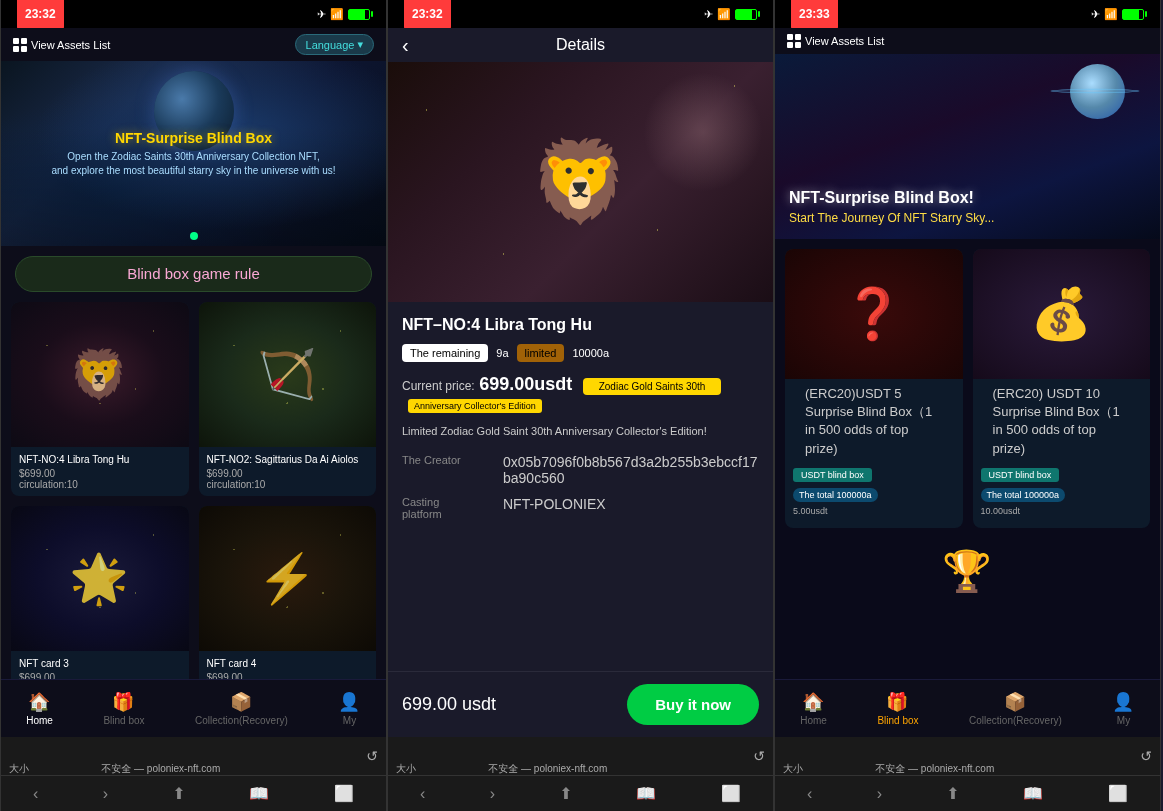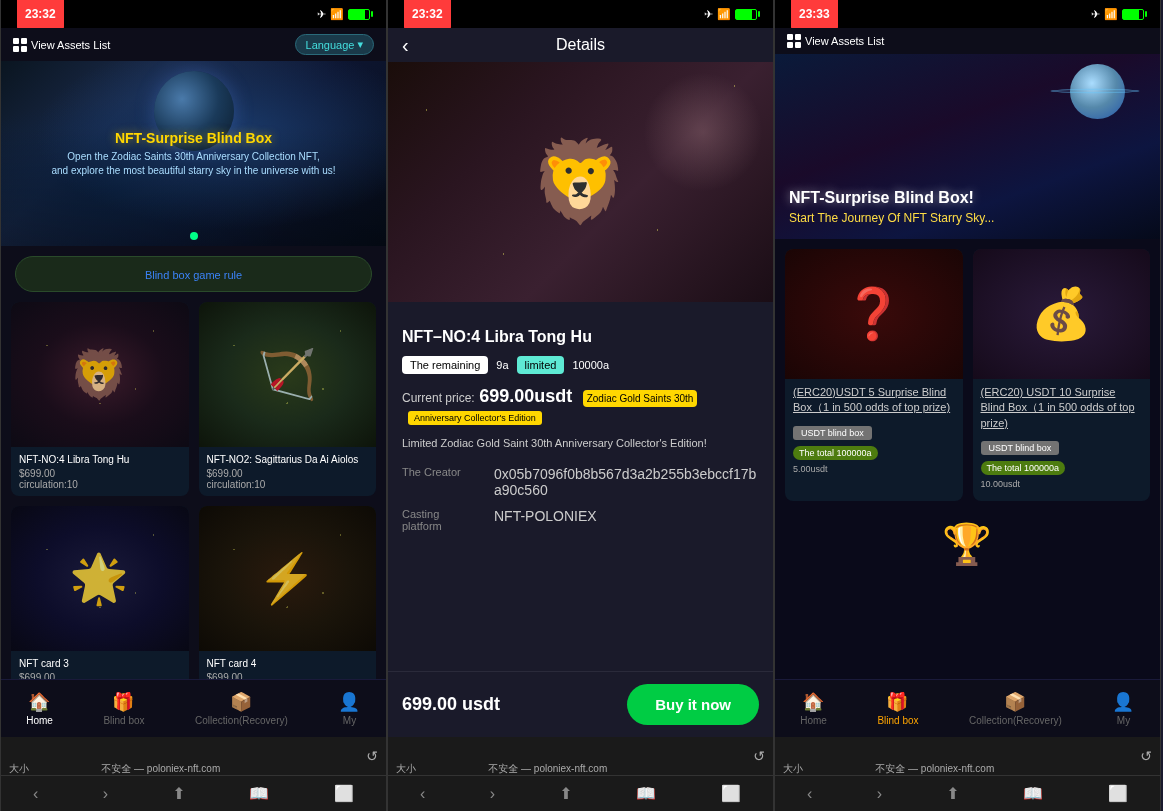--- a/index.html
+++ b/index.html
@@ -190,22 +190,22 @@
     
     .game-rule-btn {
       margin: 10px 14px;
       background: #1a2a1a;
       border: 1px solid #2a4a2a;
       border-radius: 20px;
       padding: 8px 20px;
       text-align: center;
     }
     .game-rule-text {
-      color: #3b82f6;
-      font-size: 11px;
+      color: #f9a8d4;
+      font-size: 15px;
     }
 
     
     .nft-grid {
       display: grid;
       grid-template-columns: 1fr 1fr;
       gap: 10px;
       padding: 0 10px 10px;
     }
     .nft-card {
@@ -400,21 +400,20 @@
       top: 10px;
       right: 10px;
       width: 120px;
       height: 120px;
       border-radius: 50%;
       background: radial-gradient(circle, rgba(255,200,200,0.2) 0%, transparent 70%);
     }
 
     .detail-body {
       padding: 14px;
-      margin-top: 12px;
     }
     .detail-nft-name {
       color: #fff;
       font-size: 16px;
       font-weight: bold;
       margin-bottom: 10px;
     }
     .detail-tags {
       display: flex;
       align-items: center;
@@ -427,21 +426,21 @@
       color: #000;
       padding: 3px 8px;
       border-radius: 4px;
       font-size: 11px;
     }
     .tag-value {
       color: #fff;
       font-size: 11px;
     }
     .tag-limited {
-      background: #5eead4;
+      background: #a16207;
       color: #000;
       padding: 3px 8px;
       border-radius: 4px;
       font-size: 11px;
     }
     .tag-limited-value {
       color: #fff;
       font-size: 11px;
     }
     .detail-price-row {
@@ -453,21 +452,21 @@
     }
     .detail-price-num {
       color: #fff;
       font-size: 18px;
       font-weight: bold;
     }
     .tooltip-bubble {
       display: inline-block;
       background: #ffd700;
       color: #000;
-      padding: 3px 4px;
+      padding: 3px 16px;
       border-radius: 4px;
       font-size: 10px;
       margin-left: 6px;
     }
     .tooltip-sub {
       display: inline-block;
       background: #ffd700;
       color: #000;
       padding: 2px 6px;
       border-radius: 3px;
@@ -479,21 +478,21 @@
       font-size: 11px;
       margin-bottom: 14px;
       line-height: 1.5;
     }
     .detail-meta {
       margin-bottom: 14px;
     }
     .meta-row {
       display: grid;
       grid-template-columns: 80px 1fr;
-      gap: 12px;
+      gap: 21px;
       margin-bottom: 10px;
       align-items: start;
     }
     .meta-label {
       color: #888;
       font-size: 11px;
     }
     .meta-value {
       color: #ccc;
       font-size: 14px;
@@ -505,21 +504,21 @@
       padding: 12px 14px;
       display: flex;
       align-items: center;
       justify-content: space-between;
       border-top: 1px solid #2a2a3a;
       flex-shrink: 0;
     }
     .footer-price {
       color: #fff;
       font-size: 18px;
-      font-weight: bold;
+      font-weight: normal;
     }
     .buy-btn {
       background: #00cc44;
       color: #fff;
       border: none;
       border-radius: 22px;
       padding: 12px 28px;
       font-size: 15px;
       font-weight: bold;
     }
@@ -610,38 +609,37 @@
     .bb-img1 {
       background: radial-gradient(ellipse at center, #3a0a0a 0%, #1a0505 100%);
     }
     .bb-img2 {
       background: radial-gradient(ellipse at center, #2a1a3a 0%, #150a1a 100%);
     }
     .bb-emoji {
       font-size: 50px;
     }
     .blind-box-desc {
-      padding: 6px 8px;
+      padding: 6px 20px;
       color: #ccc;
-      font-size: 11px;
+      font-size: 13px;
       line-height: 1.4;
-      text-decoration: underline;
     }
     .blind-box-tag {
       display: inline-block;
-      background: #737373;
+      background: #0f766e;
       color: #fff;
       padding: 2px 8px;
       border-radius: 3px;
       font-size: 9px;
       margin: 4px 8px 2px;
     }
     .blind-box-total {
       margin: 2px 8px;
-      background: #4d7c0f;
+      background: #0c4a6e;
       color: #fff;
       padding: 2px 6px;
       border-radius: 7px;
       font-size: 9px;
       display: inline-block;
     }
     .blind-box-price {
       color: #aaa;
       font-size: 9px;
       margin: 2px 8px;

